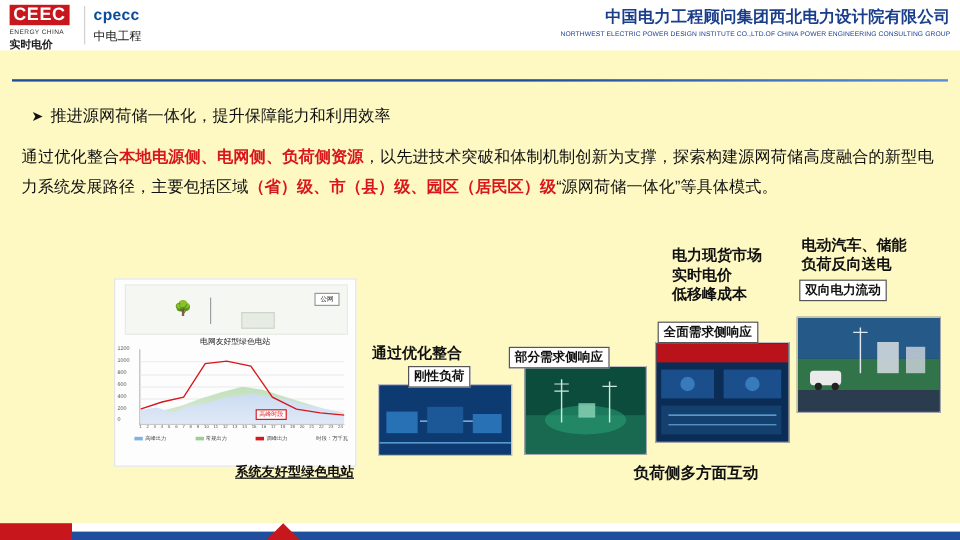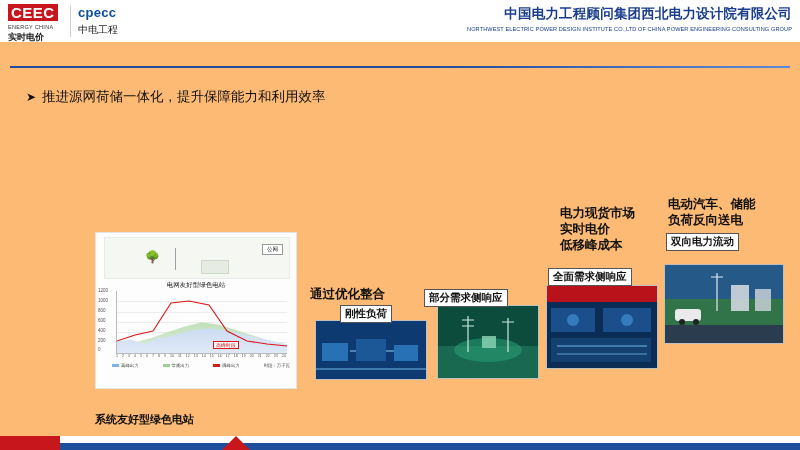--- a/index.html
+++ b/index.html
@@ -2,21 +2,21 @@
 <html><head>
 <meta charset="utf-8">
 <style>
   html,body{margin:0;padding:0;}
   body{
     width:800px;height:450px;overflow:hidden;
     background:#ffffff;
     font-family:"Liberation Sans","DejaVu Sans",sans-serif;
     position:relative;
   }
-  .slide{position:absolute;left:0;top:0;width:800px;height:450px;overflow:hidden;background:#fdba74;}
+  .slide{position:absolute;left:0;top:0;width:800px;height:450px;overflow:hidden;background:#fef9c3;}
 
   
   .header{position:absolute;left:0;top:0;width:800px;height:42px;background:#ffffff;}
   .logo-cebc{position:absolute;left:8px;top:4px;width:56px;height:32px;}
   .logo-cebc .mark{
     font-size:15px;font-weight:bold;color:#ffffff;background:#c8161d;
     padding:1px 3px;letter-spacing:0.5px;display:inline-block;line-height:15px;
   }
   .logo-cebc .sub{font-size:5.5px;color:#333;margin-top:2px;letter-spacing:0.3px;}
   .logo-cebc .cn{font-size:9px;color:#1a1a1a;font-weight:bold;margin-top:1px;}
@@ -62,22 +62,22 @@
   .area2{position:absolute;left:0;bottom:0;width:170px;height:44px;
     background:linear-gradient(to top,#d6ead3,#a9d4a0);opacity:.85;
     clip-path:polygon(0 100%,0 84%,10% 76%,20% 66%,30% 52%,40% 40%,50% 30%,60% 36%,70% 48%,80% 60%,90% 72%,100% 80%,100% 100%);}
   .redline{position:absolute;left:0;top:0;width:170px;height:62px;}
   .peakmark{position:absolute;left:96px;top:50px;font-size:5px;color:#d8161b;border:1px solid #d8161b;padding:0 2px;background:#fff;}
   .xaxis{position:absolute;left:20px;top:121px;width:170px;font-size:3.6px;color:#555;
     display:flex;justify-content:space-between;}
   .legendrow{position:absolute;left:16px;top:130px;width:178px;font-size:4.4px;color:#444;
     display:flex;justify-content:space-between;}
   .legendrow i{display:inline-block;width:7px;height:3px;margin-right:2px;vertical-align:middle;}
-  .caption{position:absolute;left:95px;top:412px;width:200px;text-align:left;
-    font-size:11px;font-weight:bold;color:#111;}
+  .caption{position:absolute;left:95px;top:386px;width:200px;text-align:right;
+    font-size:11px;font-weight:bold;color:#111;text-decoration:underline;}
 
   
   .pic{position:absolute;border:1px solid #bfbfbf;background:#0d1b3e;overflow:hidden;}
   .pic .inner{position:absolute;left:0;top:0;right:0;bottom:0;}
 
   .label{position:absolute;background:#ffffff;border:1px solid #555;font-size:10.5px;
     color:#111;font-weight:bold;padding:1px 4px;white-space:nowrap;}
   .labelplain{position:absolute;font-size:12.5px;color:#111;font-weight:bold;
     line-height:16px;white-space:nowrap;}
   .caption2{position:absolute;font-size:13px;color:#111;font-weight:bold;white-space:nowrap;}
@@ -111,20 +111,23 @@
   </div>
 
   <div class="titlebar">
     <div class="line"></div>
   </div>
 
   <div class="bullet">
     <span class="arrow">➤</span><span>推进源网荷储一体化，提升保障能力和利用效率</span>
   </div>
 
+  <div class="para">
+    <span class="blk"> 通过优化整合</span><span class="red">本地电源侧、电网侧、负荷侧资源</span><span class="blk">，以先进技术突破和体制机制创新为支撑，探索构建源网荷储高度融合的新型电力系统发展路径，主要包括区域</span><span class="red">（省）级、市（县）级、园区（居民区）级</span><span class="blk">“源网荷储一体化”等具体模式。</span>
+  </div>
 
   <div class="chartbox">
     <div class="chart-grid-top">
       <span class="tree">🌳</span>
       <span class="tower"></span>
       <span class="housebox"></span>
       <span class="cloudnet">公网</span>
     </div>
     <div class="chart-title">电网友好型绿色电站</div>
 
@@ -248,20 +251,21 @@
       <line x1="52" y1="8" x2="52" y2="46" stroke="#dfe7ef" stroke-width="1.2"></line>
       <line x1="46" y1="12" x2="58" y2="12" stroke="#dfe7ef" stroke-width="1"></line>
     </svg>
   </div>
   <div class="label" style="left:666px;top:233px;">双向电力流动</div>
   <div class="labelplain" style="left:668px;top:196px;">
     <span>电动汽车、储能</span><br>
     <span>负荷反向送电</span>
   </div>
 
+  <div class="caption2" style="left:528px;top:385px;">负荷侧多方面互动</div>
 
   <div class="footer">
     <div class="bar"></div>
     <div class="redblk"></div>
     <div class="tri"></div>
   </div>
 
 </div>
 
 </body></html>

